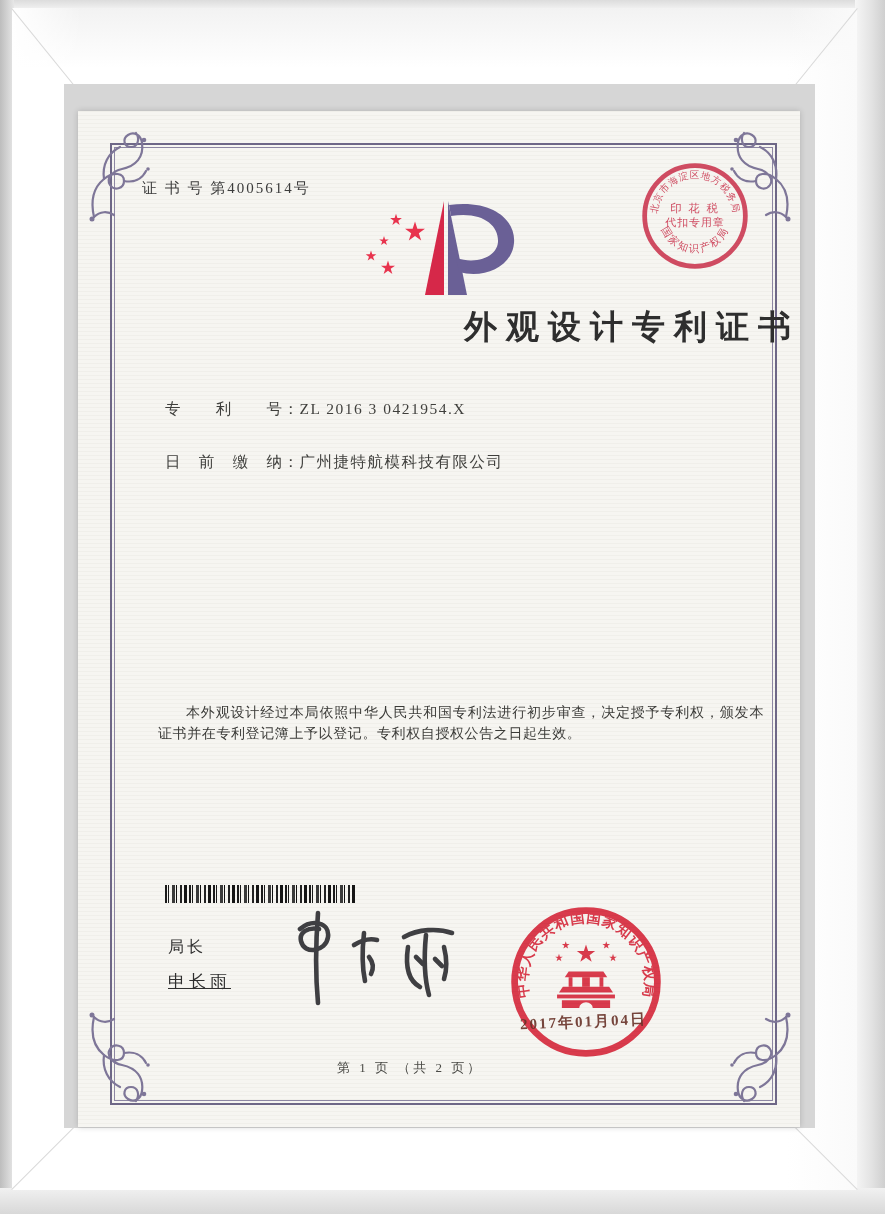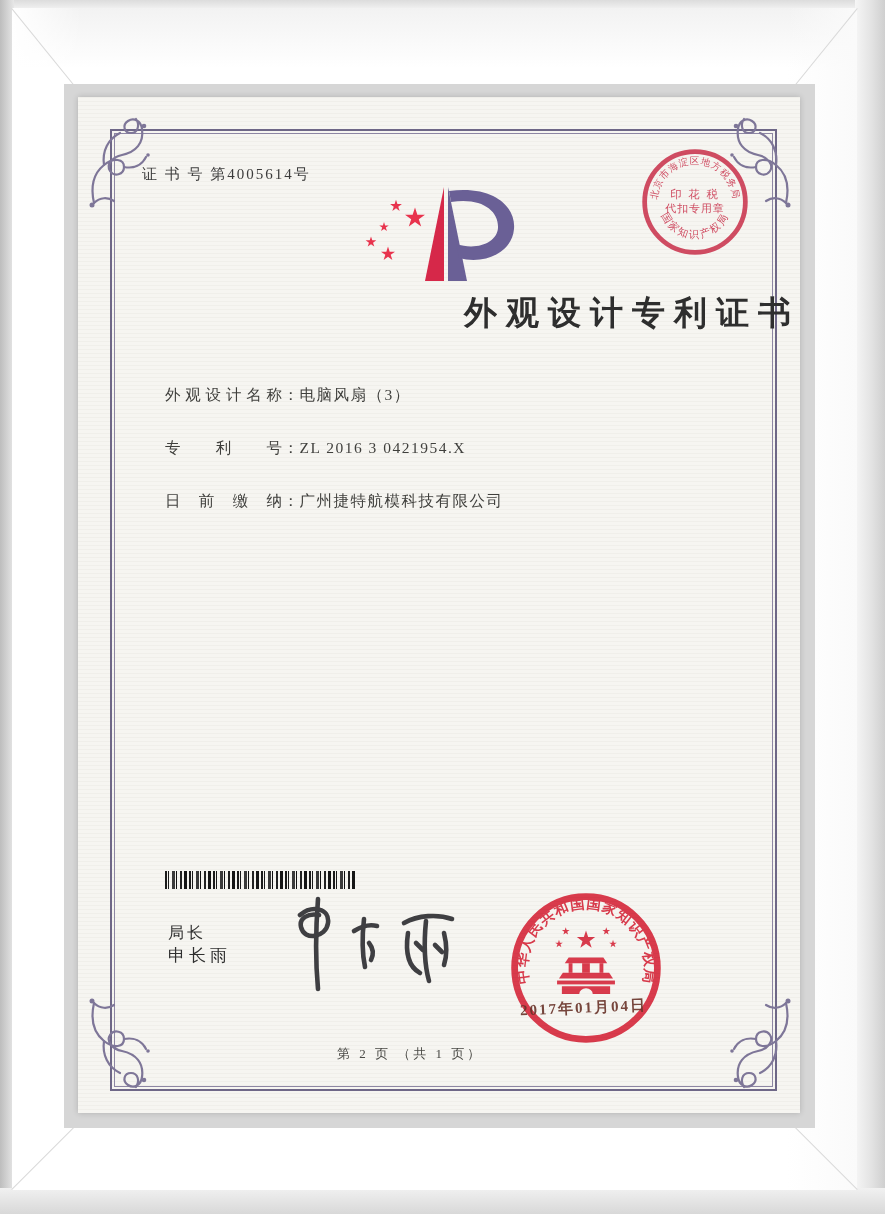--- a/index.html
+++ b/index.html
@@ -17,21 +17,21 @@
     background:linear-gradient(90deg,#ffffff 0,rgba(255,255,255,0) 70px),
                linear-gradient(270deg,#fafafa 0,rgba(255,255,255,0) 70px);}
   .bevel{position:absolute;width:110px;height:1px;background:#d9d9d9;transform-origin:0 0;}
   .bevel.tl{left:0;top:0;transform:rotate(51deg);}
   .bevel.tr{right:0;top:0;transform-origin:100% 0;transform:rotate(-51deg);}
   .bevel.bl{left:0;bottom:0;transform-origin:0 100%;transform:rotate(-45deg);}
   .bevel.br{right:0;bottom:0;transform-origin:100% 100%;transform:rotate(45deg);}
   .mat{position:absolute;left:64px;top:84px;right:70px;bottom:86px;background:#d6d6d6;}
 
   
-  .paper{position:absolute;left:78px;top:97px;width:722px;height:1016px;background:#f6f5f1;
+  .paper{position:absolute;left:78px;top:111px;width:722px;height:1016px;background:#f6f5f1;
     background-image:repeating-linear-gradient(180deg,rgba(140,130,115,0.055) 0 1px,rgba(255,255,255,0) 1px 4px);
     box-shadow:0 0 6px rgba(0,0,0,0.18);}
 
   .border-box{position:absolute;left:32px;top:32px;width:663px;height:958px;
     border:2px solid #6e6787;}
   .border-box .inner-line{position:absolute;left:2px;top:2px;right:2px;bottom:2px;border:1px solid #8d86a3;}
 
   .flourish{position:absolute;width:100px;height:100px;}
   .fl-tl{left:6px;top:14px;}
   .fl-tr{left:618px;top:14px;transform:scaleX(-1);}
@@ -58,21 +58,21 @@
     background:repeating-linear-gradient(90deg,
       #1b1b1b 0 2px,transparent 2px 3px,
       #1b1b1b 3px 4px,transparent 4px 7px,
       #3a3a3a 7px 10px,transparent 10px 11px,
       #111 11px 12px,transparent 12px 15px,
       #222 15px 17px,transparent 17px 19px,
       #151515 19px 22px,transparent 22px 24px);}
 
   .director{position:absolute;left:90px;top:826px;color:#2f2f2f;}
   .director .role{font-size:16px;letter-spacing:3px;}
-  .director .name{font-size:17px;letter-spacing:4px;}
+  .director .name{font-size:17px;letter-spacing:4px;margin-top:12px;text-decoration:underline;}
   .signature{position:absolute;left:178px;top:796px;width:230px;height:105px;}
 
   
   .tax-seal{position:absolute;left:560px;top:48px;width:114px;height:114px;opacity:0.92;mix-blend-mode:multiply;}
   .office-seal{position:absolute;left:426px;top:789px;width:164px;height:164px;opacity:0.95;mix-blend-mode:multiply;}
   .date-stamp{position:absolute;left:442px;top:900px;width:200px;
     font-size:15px;font-weight:bold;letter-spacing:2px;color:#693329;
     transform:rotate(-2.5deg);opacity:0.9;}
 
   .page-footer{position:absolute;left:0;top:948px;width:92%;text-align:center;
@@ -171,31 +171,29 @@
         <polygon points="0,-10 2.25,-3.1 9.51,-3.1 3.63,1.18 5.88,8.09 0,3.82 -5.88,8.09 -3.63,1.18 -9.51,-3.1 -2.25,-3.1" transform="translate(26,42) scale(0.5)"></polygon>
         <polygon points="0,-10 2.25,-3.1 9.51,-3.1 3.63,1.18 5.88,8.09 0,3.82 -5.88,8.09 -3.63,1.18 -9.51,-3.1 -2.25,-3.1" transform="translate(13,57) scale(0.56)"></polygon>
         <polygon points="0,-10 2.25,-3.1 9.51,-3.1 3.63,1.18 5.88,8.09 0,3.82 -5.88,8.09 -3.63,1.18 -9.51,-3.1 -2.25,-3.1" transform="translate(30,69) scale(0.74)"></polygon>
       </g>
     </svg>
 
     <div class="title">外观设计专利证书</div>
 
     <div class="fields">
       <div class="field-row">
-        <span class="field-label">外观设计名称</span><span>：</span><span class="field-value">电脑风扇（3）</span>
-      </div>
-      <div class="field-row">
         <span class="field-label">专利号</span><span>：</span><span class="field-value">ZL 2016 3 0421954.X</span>
       </div>
       <div class="field-row">
         <span class="field-label">日前缴纳</span><span>：</span><span class="field-value">广州捷特航模科技有限公司</span>
       </div>
     </div>
 
     <div class="bodytext">
+      <p>本外观设计经过本局依照中华人民共和国专利法进行初步审查，决定授予专利权，颁发本证书并在专利登记簿上予以登记。专利权自授权公告之日起生效。</p>
     </div>
 
     <div class="barcode"></div>
 
     <div class="director">
       <div class="role">局长</div>
       <div class="name">申长雨</div>
     </div>
 
     <svg class="signature" viewBox="0 0 230 105">
@@ -248,16 +246,16 @@
         <rect x="67" y="80" width="4" height="10"></rect>
         <rect x="81" y="80" width="8" height="10"></rect>
         <rect x="99" y="80" width="4" height="10"></rect>
         <path d="M57,96 h56 l-4,-6 h-48 z"></path>
         <rect x="55" y="98" width="60" height="4"></rect>
         <path d="M60,104 h50 v8 h-18 a7,6 0 0 0 -14,0 h-18 z"></path>
       </g>
     </svg>
     <div class="date-stamp">2017年01月04日</div>
 
-    <div class="page-footer">第 2 页 （共 1 页）</div>
+    <div class="page-footer">第 1 页 （共 2 页）</div>
 
   </div>
 </div>
 
 </body></html>

